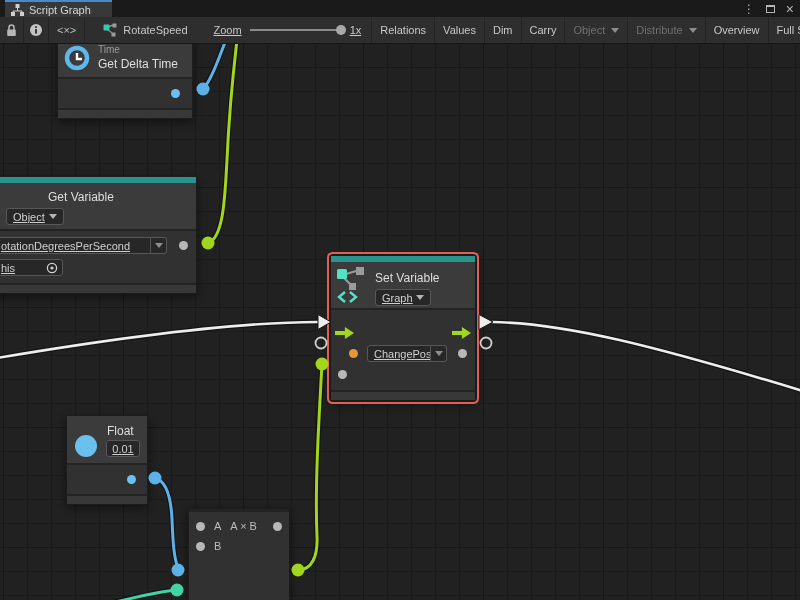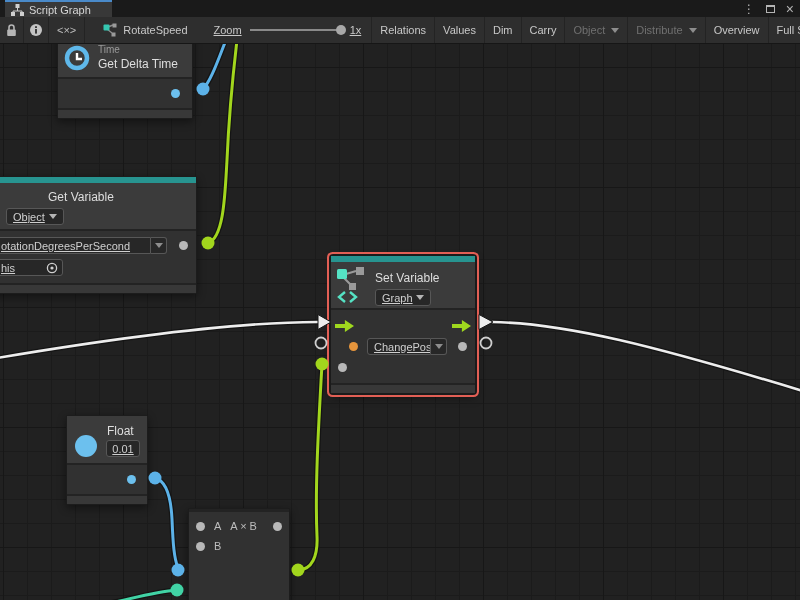--- a/index.html
+++ b/index.html
@@ -73,21 +73,21 @@
   #node-getvar .nhead { height:46px; }
   #node-getvar .nbody { padding:6px 8px 7px 2px; }
   .gv-row1 { display:flex; align-items:center; }
   .gv-field { width:156px; border-radius:3px 0 0 3px; }
   .gv-row2 { margin-top:5px; display:flex; }
   .gv-this { width:68px; padding:0 4px 0 5px; }
 
   #node-setvar { left:331px; top:212px; width:144px;
     box-shadow:0 0 0 2px #1b1b1b, 0 0 0 4px #e25f55, 0 4px 10px rgba(0,0,0,.5); border:none; }
   #node-setvar .nhead { height:46px; }
-  #node-setvar .nbody { padding:9px 6px 8px 6px; }
+  #node-setvar .nbody { padding:16px 6px 8px 6px; }
   .sv-flow { display:flex; justify-content:space-between; align-items:center; height:14px; padding:0 0 0 0; margin:0 -2px; }
   .sv-row2 { display:flex; align-items:center; height:19px; margin-top:4px; padding:0 2px 0 12px; }
   .sv-row3 { display:flex; align-items:center; height:16px; margin-top:3px; padding-left:1px; }
 
   #node-float { left:66px; top:371px; width:82px; }
   #node-float .nhead { height:47px; }
   #node-float .nbody { height:31px; display:flex; align-items:center; justify-content:flex-end; padding-right:11px; }
   #float-value { position:absolute; left:39px; top:24px; width:34px; height:17px; justify-content:center; padding:0 3px;align-items:center; }
 
   #node-mult { left:188px; top:464px; width:102px; }

